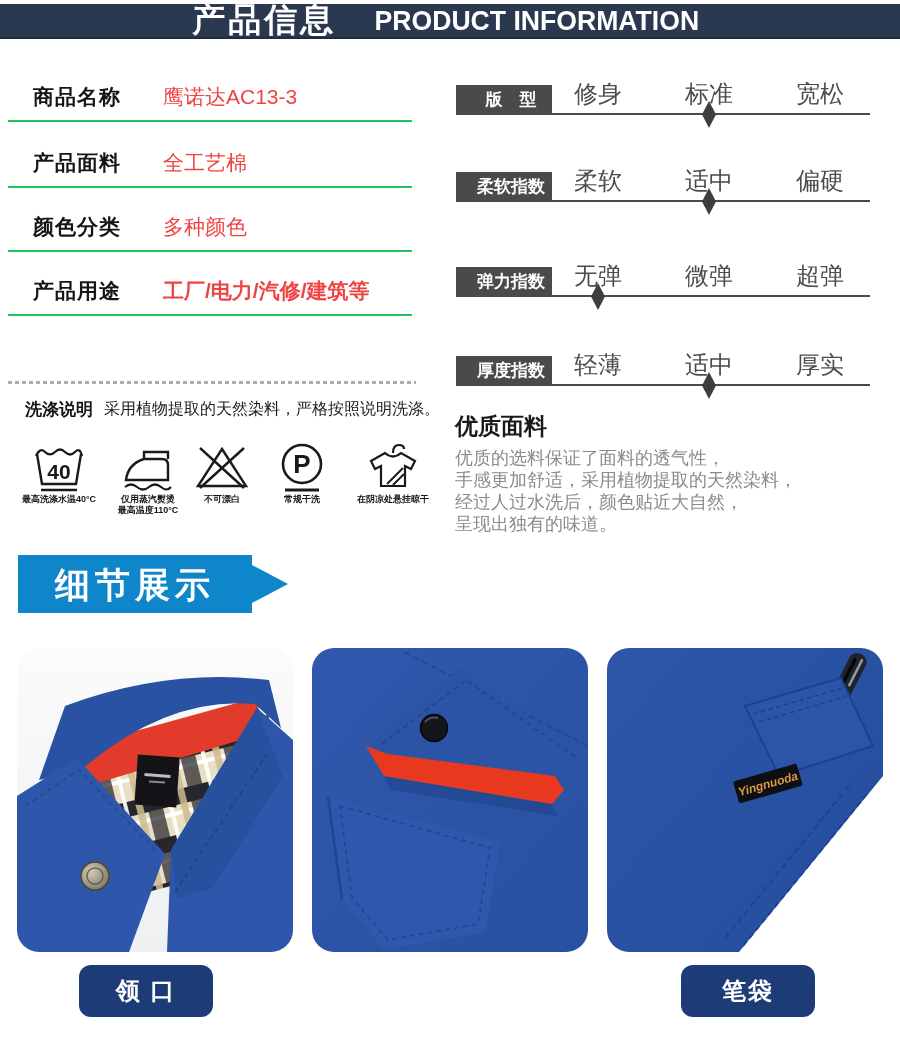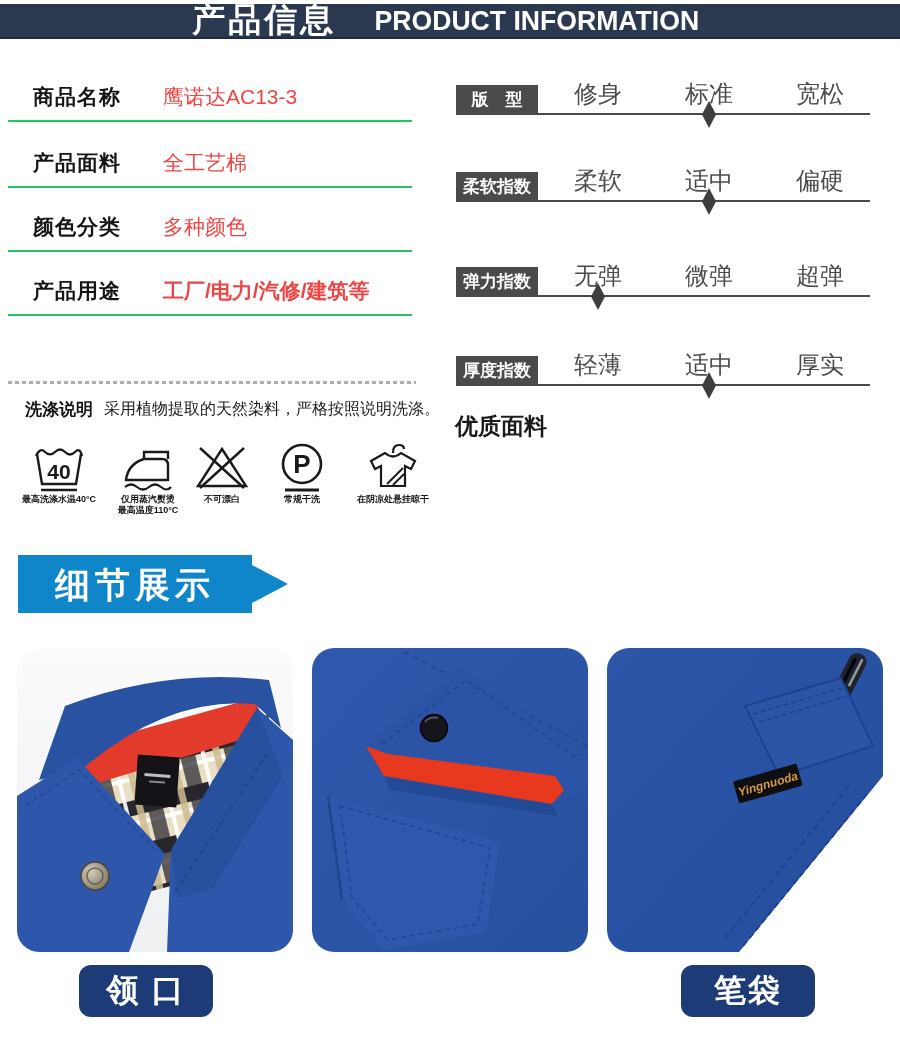--- a/index.html
+++ b/index.html
@@ -15,21 +15,21 @@
   
   .spec-row{position:absolute;left:8px;width:404px;height:44px;border-bottom:2px solid #22c55e;}
   .spec-label{position:absolute;left:25px;bottom:9px;font-size:21px;font-weight:bold;color:#151515;letter-spacing:1px;}
   .spec-value{position:absolute;left:155px;bottom:9px;font-size:21px;color:#ef4444;}
   .spec-row.r4 .spec-value{font-weight:bold;}
 
   
   .scale-row{position:absolute;left:456px;width:414px;height:30px;}
   .scale-line{position:absolute;left:0;right:0;bottom:0;height:2px;background:#4a4a4a;}
   .scale-label{position:absolute;left:0;bottom:2px;width:82px;height:28px;background:#4a4a4a;color:#fff;
-               font-size:17px;font-weight:bold;display:flex;align-items:center;justify-content:center;white-space:pre;}
+               font-size:17px;font-weight:bold;display:flex;align-items:center;justify-content:center;white-space:pre;padding-left:14px;}
   .scale-opt{position:absolute;bottom:5px;transform:translateX(-50%);font-size:24px;color:#4c4c4c;}
   .scale-diamond{position:absolute;bottom:-13px;width:14px;height:27px;transform:translateX(-50%);
                  background:#3e3e3e;clip-path:polygon(50% 0,100% 50%,50% 100%,0 50%);}
 
   
   .care-dash{position:absolute;left:8px;top:381px;width:408px;height:3px;
              background:repeating-linear-gradient(90deg,#adadad 0 4px,transparent 4px 7px);}
   .care-heading{position:absolute;left:25px;top:398px;font-size:17px;font-weight:bold;color:#151515;}
   .care-note{position:absolute;left:104px;top:399px;font-size:16px;color:#1c1c1c;}
   .care-icon{position:absolute;top:440px;width:104px;text-align:center;}
@@ -43,21 +43,21 @@
   
   .banner{position:absolute;left:18px;top:555px;width:272px;height:58px;}
 
   
   .photo{position:absolute;top:648px;width:276px;height:304px;border-radius:22px;overflow:hidden;}
   .photo svg{display:block;}
   .photo1{left:17px;} .photo2{left:312px;} .photo3{left:607px;}
 
   
   .detail-label{position:absolute;top:965px;width:134px;height:52px;background:#1d3b76;border-radius:12px;
-                color:#fff;font-size:32px;font-weight:bold;display:flex;align-items:center;justify-content:center;
+                color:#fff;font-size:24px;font-weight:bold;display:flex;align-items:center;justify-content:center;
                 letter-spacing:2px;}
   .dl1{left:79px;} .dl2{left:378px;} .dl3{left:681px;}
 </style>
 </head>
 <body>
 
 <div class="page">
 
   <div class="header">
     <span class="header-zh">产品信息</span>
@@ -160,20 +160,26 @@
     <svg width="60" height="52" viewBox="0 0 60 52">
       <path d="M30,13 Q30,5 36,5 Q41,5 41,9" fill="none" stroke="#1a1a1a" stroke-width="2.2"></path>
       <path d="M22,13 L8,21 L12,29 L18,26 L18,46 L42,46 L42,26 L48,29 L52,21 L38,13 Q30,20 22,13 Z" fill="none" stroke="#1a1a1a" stroke-width="2.2"></path>
       <line x1="24" y1="44" x2="40" y2="28" stroke="#1a1a1a" stroke-width="2"></line>
       <line x1="30" y1="45" x2="41" y2="34" stroke="#1a1a1a" stroke-width="2"></line>
     </svg>
     <div class="care-caption">在阴凉处悬挂晾干</div>
   </div>
 
   <div class="fabric-title">优质面料</div>
+  <div class="fabric-body">
+    <div>优质的选料保证了面料的透气性，</div>
+    <div>手感更加舒适，采用植物提取的天然染料，</div>
+    <div>经过人过水洗后，颜色贴近大自然，</div>
+    <div>呈现出独有的味道。</div>
+  </div>
 
   <svg class="banner" viewBox="0 0 272 58">
     <rect x="0" y="0" width="234" height="58" fill="#0f86c9"></rect>
     <polygon points="232,9 270,29 232,49" fill="#0f86c9"></polygon>
     <text x="117" y="42" text-anchor="middle" font-size="35" font-weight="bold" fill="#ffffff" letter-spacing="5">细节展示</text>
   </svg>
 
   <div class="photo photo1">
     <svg width="276" height="304" viewBox="0 0 276 304" preserveAspectRatio="none">
       <defs>

